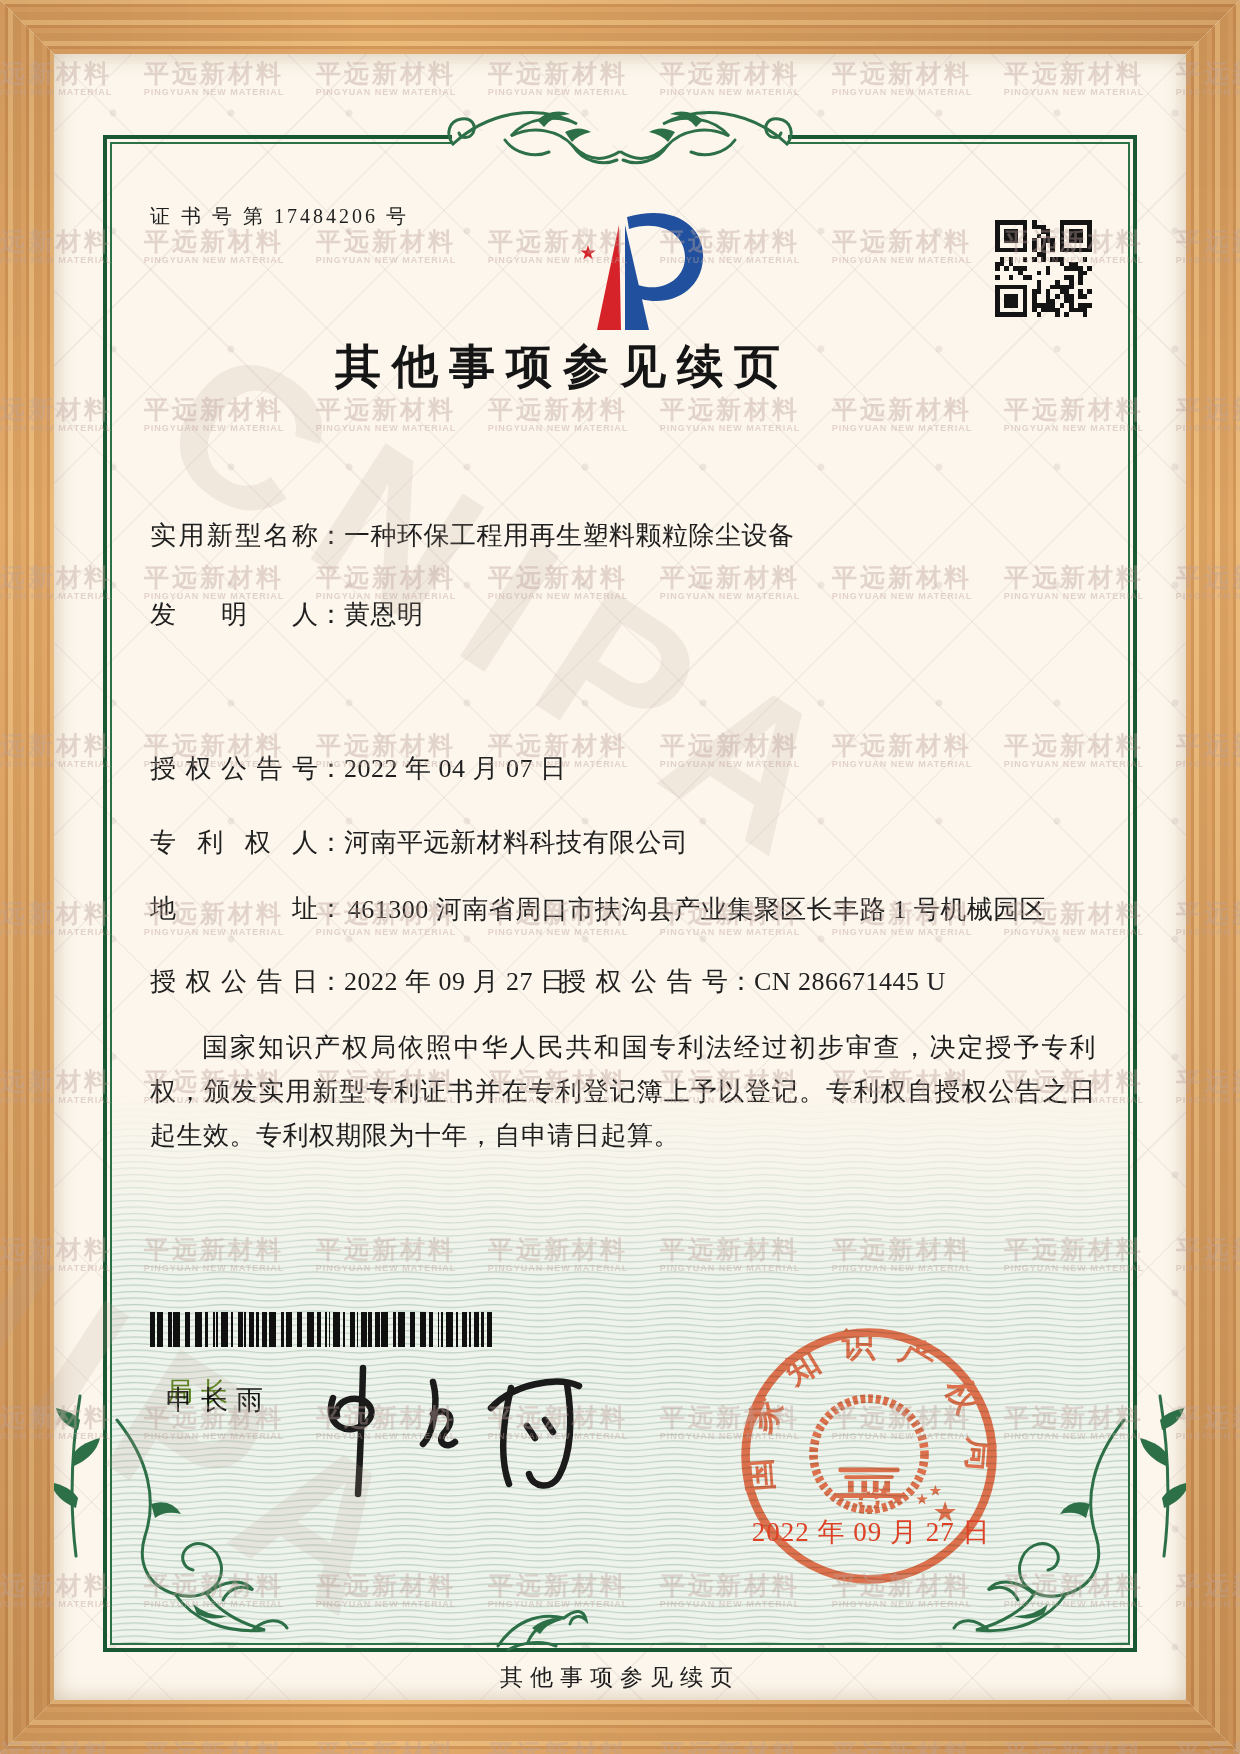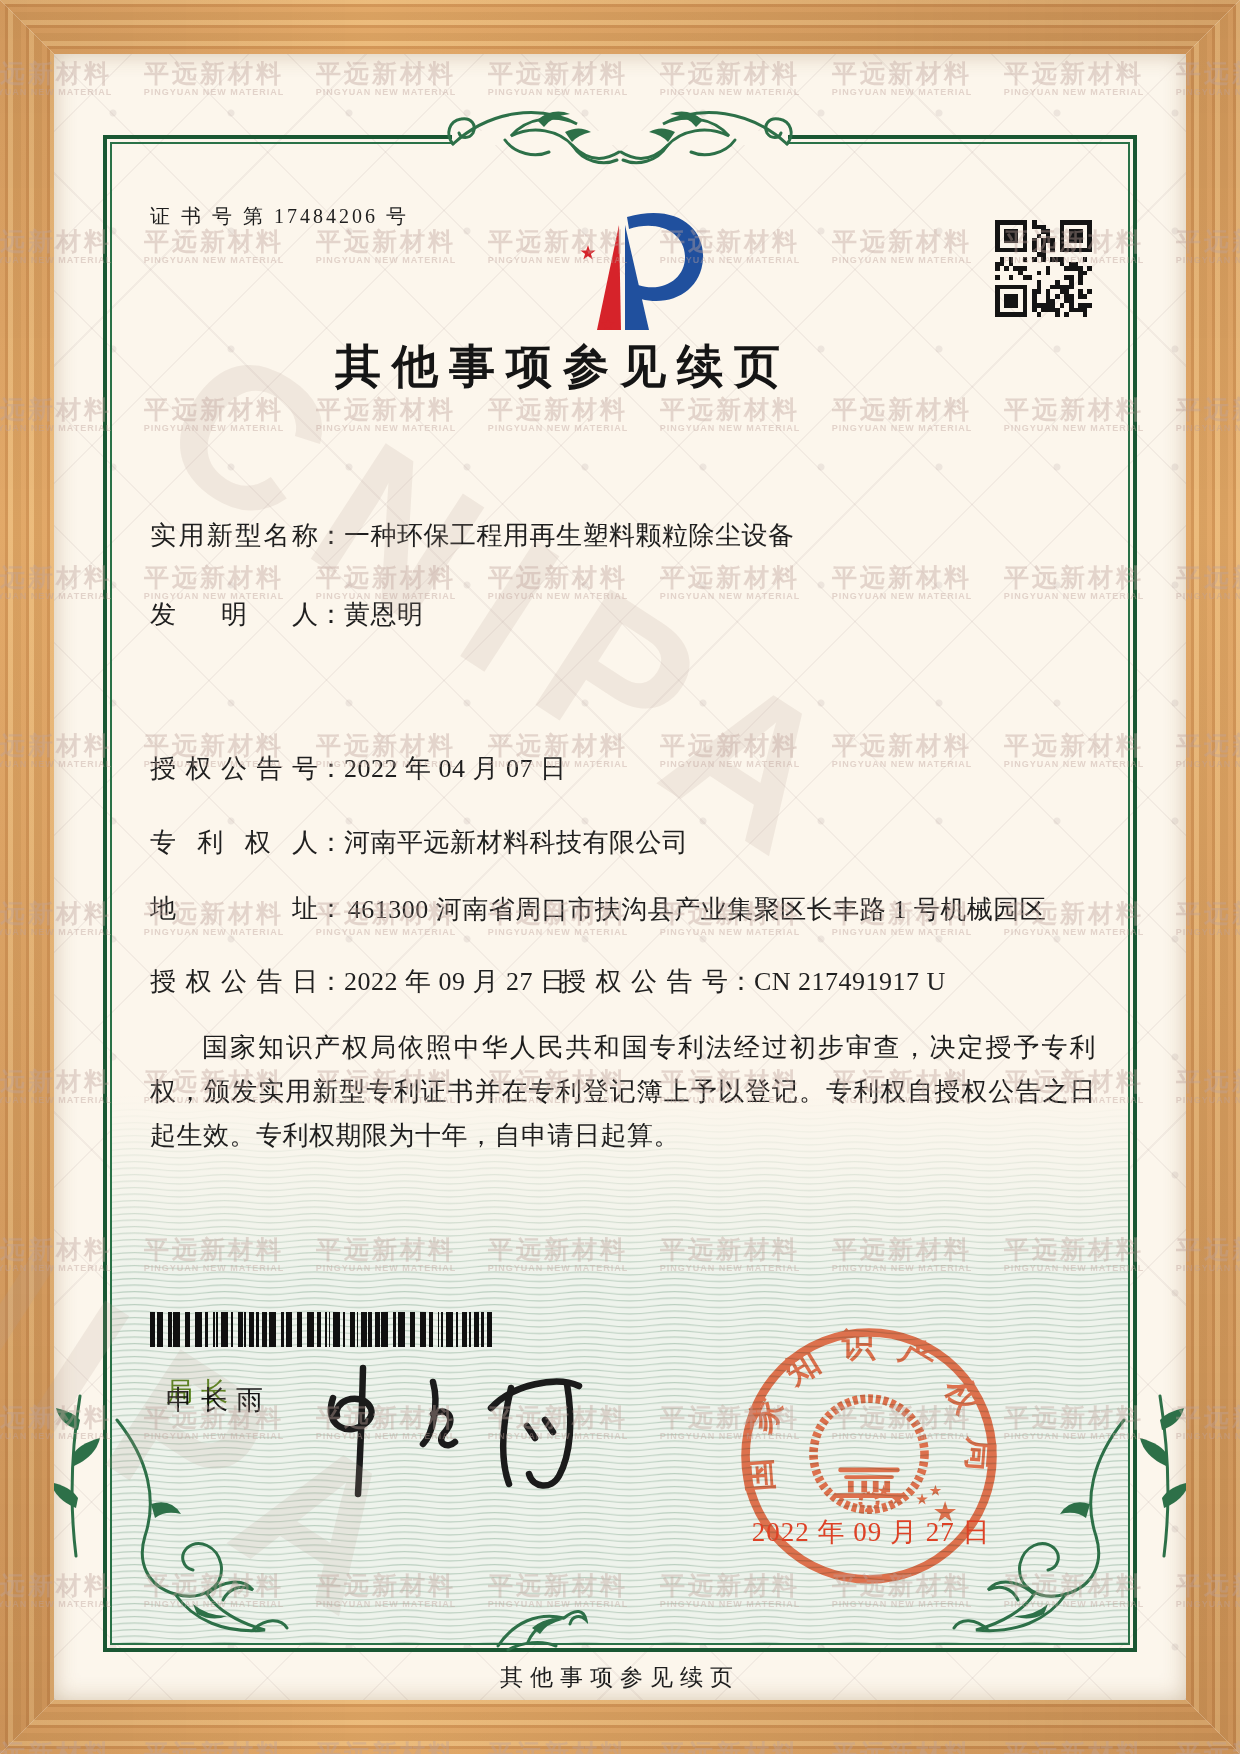--- a/index.html
+++ b/index.html
@@ -377,21 +377,21 @@
     <span class="flabel">授权公告号</span><span>：</span><span class="fval">2022 年 04 月 07 日</span>
   </div>
   <div class="abs row" style="top:825px;">
     <span class="flabel">专利权人</span><span>：</span><span class="fval">河南平远新材料科技有限公司</span>
   </div>
   <div class="abs row" style="top:891px;">
     <span class="flabel">地址</span><span>：</span><span class="fval fval-wrap">461300 河南省周口市扶沟县产业集聚区长丰路 1 号机械园区</span>
   </div>
   <div class="abs row" style="top:964px;">
     <span class="flabel">授权公告日</span><span>：</span><span class="fval">2022 年 09 月 27 日</span>
-    <span id="grant-no-group"><span class="flabel">授权公告号</span><span>：</span><span class="fval">CN 217491917 U</span></span>
+    <span id="grant-no-group"><span class="flabel">授权公告号</span><span>：</span><span class="fval">CN 286671445 U</span></span>
   </div>
 
   <div class="abs" id="paras">
     <p>国家知识产权局依照中华人民共和国专利法经过初步审查，决定授予专利权，颁发实用新型专利证书并在专利登记簿上予以登记。专利权自授权公告之日起生效。专利权期限为十年，自申请日起算。</p>
   </div>
 
   <div class="abs" id="barcode">
       <span style="width: 5.1px; margin-right: 1.6px;"></span>
       <span style="width: 6.8px; margin-right: 4.8px;"></span>
       <span style="width: 3.4px; margin-right: 1.6px;"></span>

